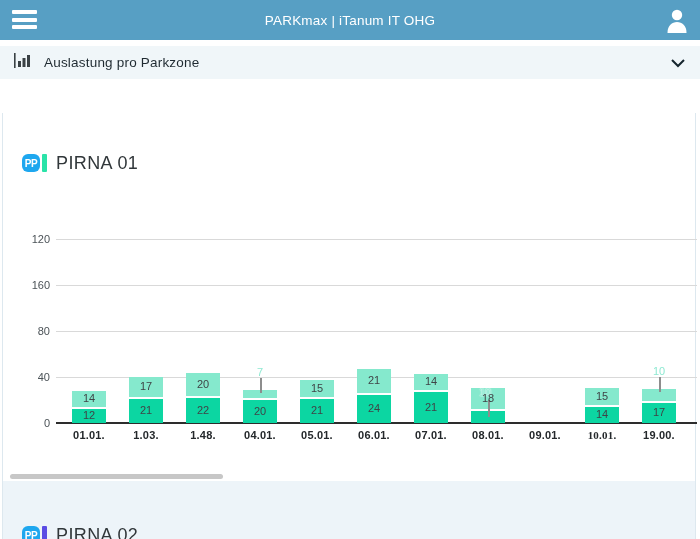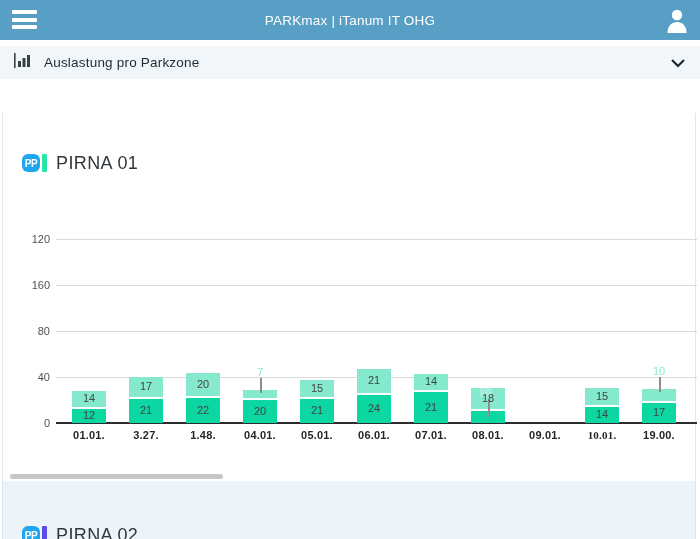--- a/index.html
+++ b/index.html
@@ -96,21 +96,21 @@
       <div class="gridline" style="left: 56px; top: 285px; width: 641px;"></div>
       <div class="ylab" style="left: 0px; top: 279px;">160</div>
       <div class="gridline" style="left: 56px; top: 239px; width: 641px;"></div>
       <div class="ylab" style="left: 0px; top: 233px;">120</div>
       <div class="baseline" style="left: 56px; top: 422px; width: 641px;"></div>
       <div class="seg" style="left: 72px; top: 409px; width: 34px; height: 14px; background: rgb(12, 214, 162);"></div>
       <div class="seg" style="left: 72px; top: 391px; width: 34px; height: 16px; background: rgb(133, 233, 205); border-bottom: 2px solid rgb(255, 255, 255);"></div>
       <div class="xlab" style="left: 61px; top: 429px;">01.01.</div>
       <div class="seg" style="left: 129px; top: 399px; width: 34px; height: 24px; background: rgb(12, 214, 162);"></div>
       <div class="seg" style="left: 129px; top: 377px; width: 34px; height: 20px; background: rgb(133, 233, 205); border-bottom: 2px solid rgb(255, 255, 255);"></div>
-      <div class="xlab" style="left: 118px; top: 429px;">3.27.</div>
+      <div class="xlab" style="left: 118px; top: 429px;">1.03.</div>
       <div class="seg" style="left: 186px; top: 398px; width: 34px; height: 25px; background: rgb(12, 214, 162);"></div>
       <div class="seg" style="left: 186px; top: 373px; width: 34px; height: 23px; background: rgb(133, 233, 205); border-bottom: 2px solid rgb(255, 255, 255);"></div>
       <div class="xlab" style="left: 175px; top: 429px;">1.48.</div>
       <div class="seg" style="left: 243px; top: 400px; width: 34px; height: 23px; background: rgb(12, 214, 162);"></div>
       <div class="seg" style="left: 243px; top: 390px; width: 34px; height: 8px; background: rgb(133, 233, 205); border-bottom: 2px solid rgb(255, 255, 255);"></div>
       <div class="xlab" style="left: 232px; top: 429px;">04.01.</div>
       <div class="seg" style="left: 300px; top: 399px; width: 34px; height: 24px; background: rgb(12, 214, 162);"></div>
       <div class="seg" style="left: 300px; top: 380px; width: 34px; height: 17px; background: rgb(133, 233, 205); border-bottom: 2px solid rgb(255, 255, 255);"></div>
       <div class="xlab" style="left: 289px; top: 429px;">05.01.</div>
       <div class="seg" style="left: 357px; top: 395px; width: 34px; height: 28px; background: rgb(12, 214, 162);"></div>

